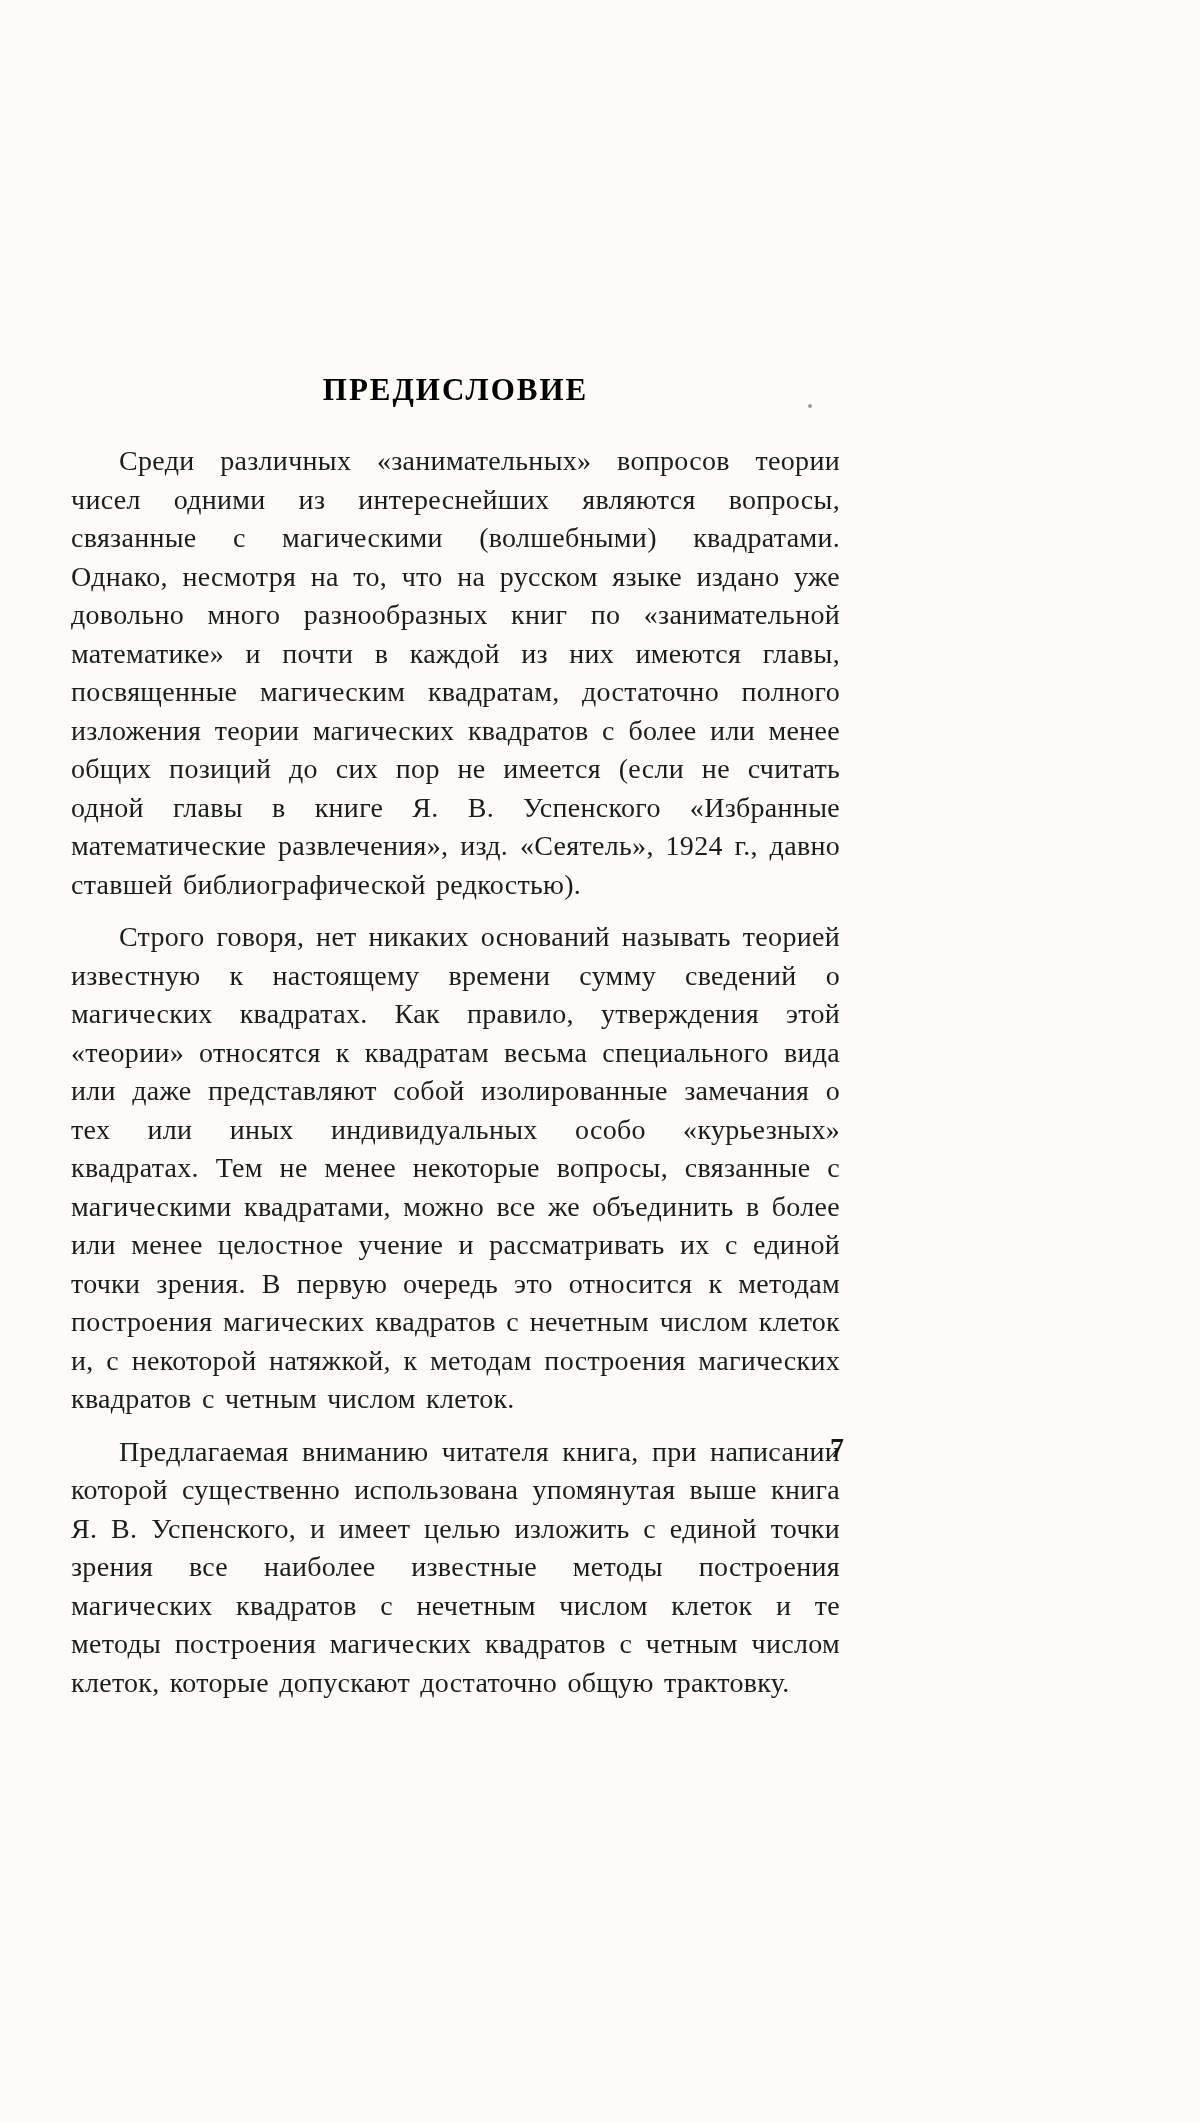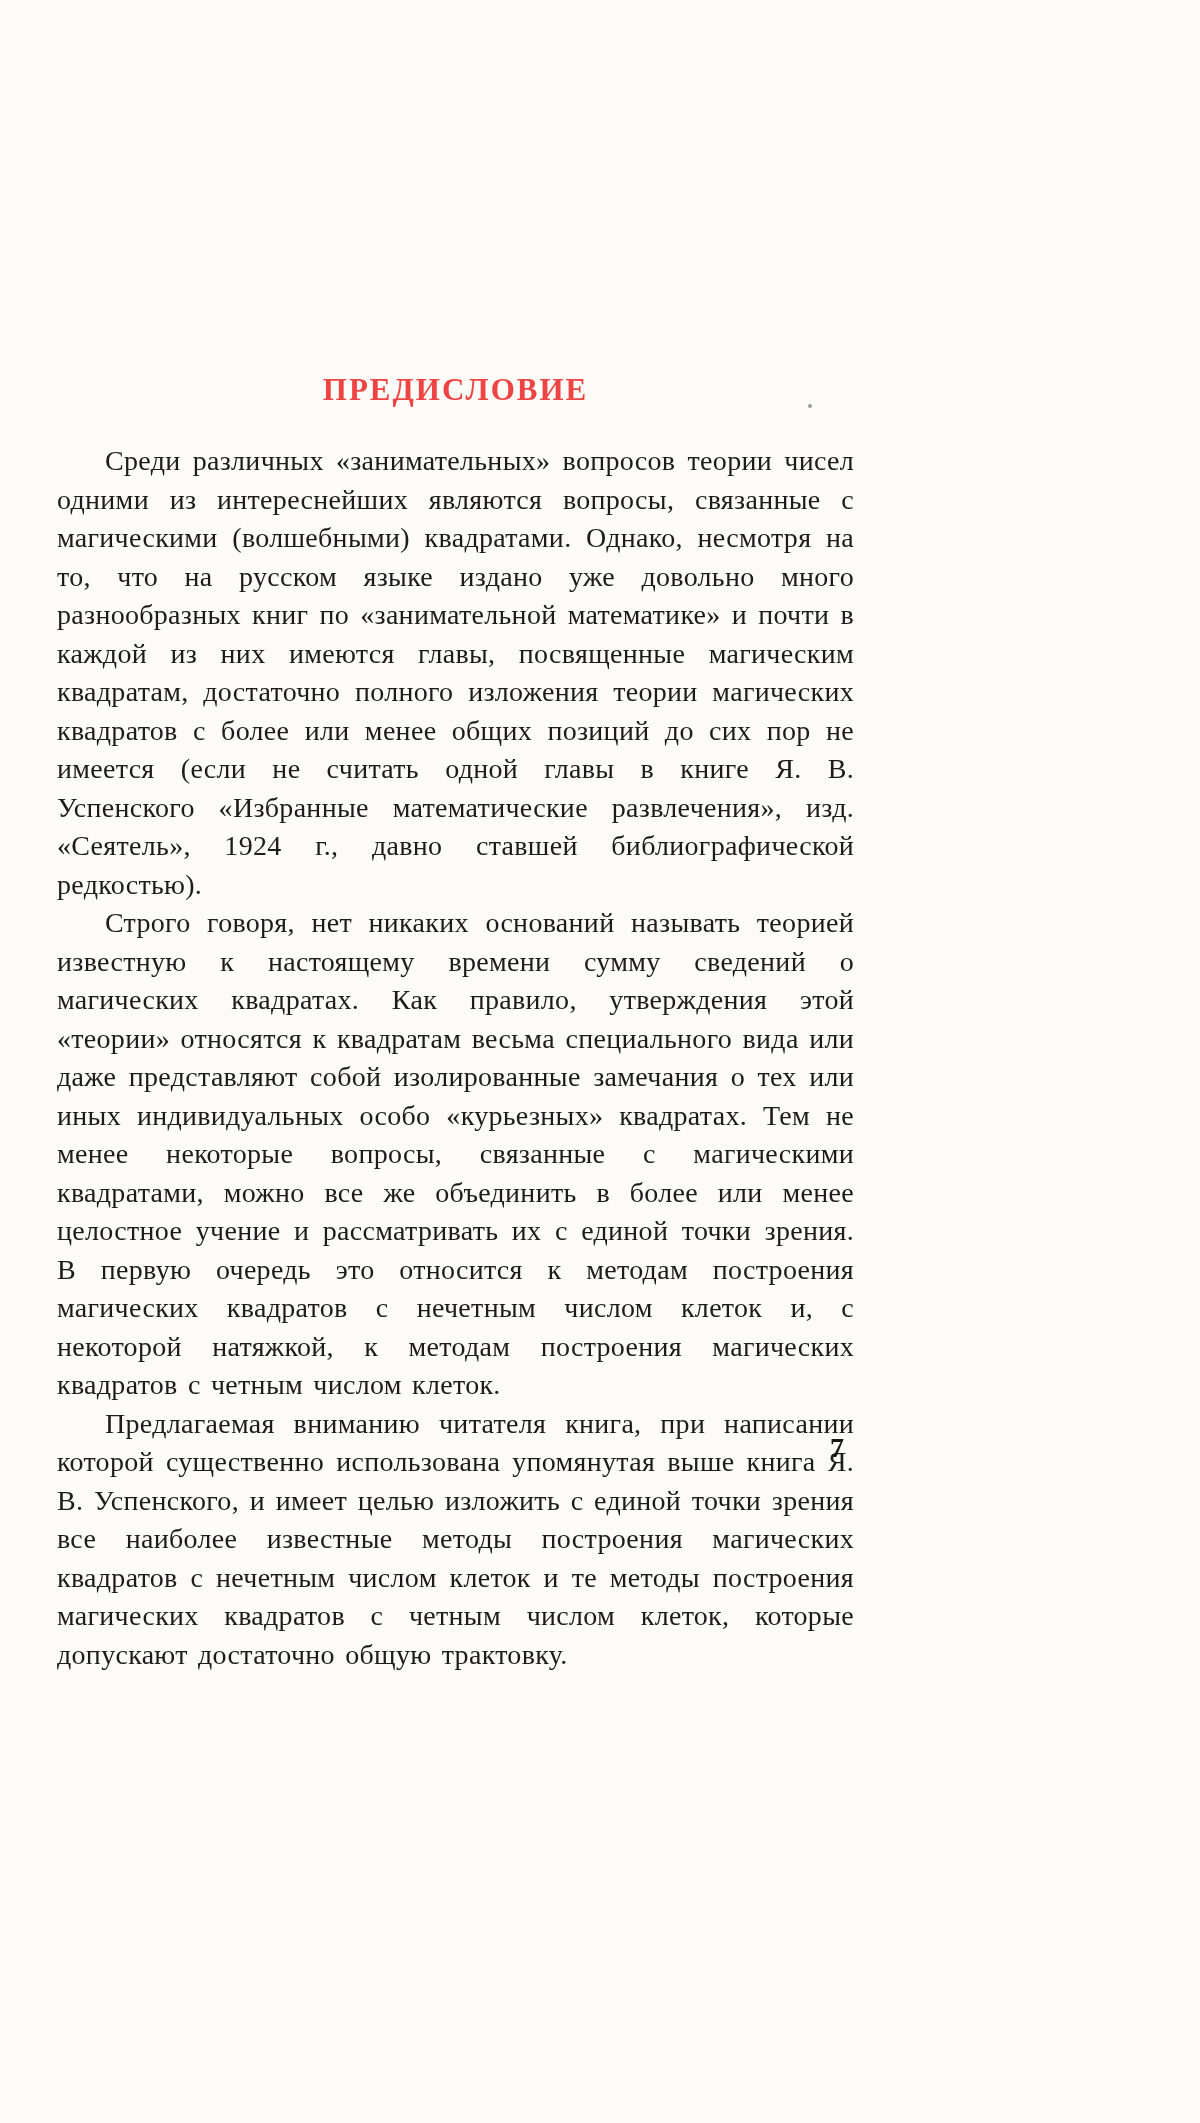--- a/index.html
+++ b/index.html
@@ -21,24 +21,24 @@
     top: 372px;
     left: 57px;
     width: 797px;
   }
   .title {
     margin: 0 0 34px 0;
     text-align: center;
     font-size: 31px;
     font-weight: bold;
     letter-spacing: 2px;
-    color: #ef4444;
+    color: #000000;
   }
   .para {
-    margin: 0;
+    margin: 14px;
     font-size: 28px;
     line-height: 38.5px;
     text-align: justify;
     text-indent: 48px;
     word-spacing: 3px;
     letter-spacing: 0.3px;
   }
   .pagenum {
     position: absolute;
     top: 1432px;

